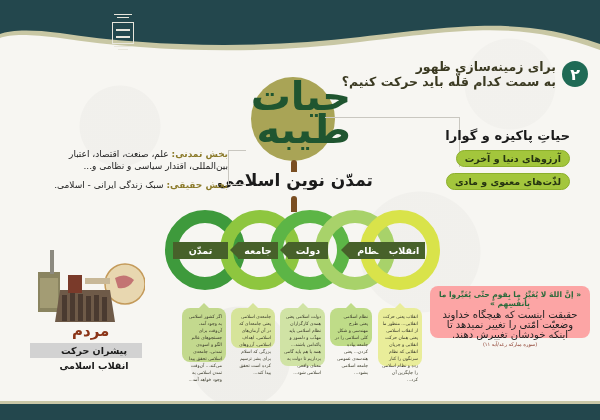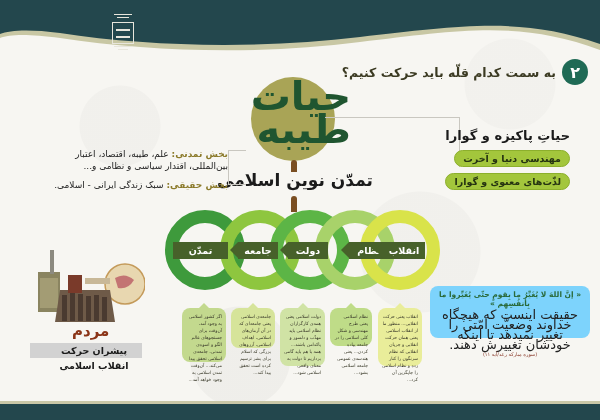--- a/index.html
+++ b/index.html
@@ -80,25 +80,25 @@
   .bubble {
     position: absolute; border-radius: 8px; padding: 5px 4px; font-size: 4.5px; line-height: 7px; color: #3a3a2a; text-align: right;
   }
   .bubble::before {
     content: ""; position: absolute; top: -5px; left: 50%; margin-left: -5px;
     border-left: 5px solid transparent; border-right: 5px solid transparent; border-bottom: 5px solid;
     border-bottom-color: inherit;
   }
 
   .quote-box {
-    position: absolute; left: 430px; top: 286px; width: 160px; height: 52px; background: #7dd3fc; border-radius: 8px;
+    position: absolute; left: 430px; top: 286px; width: 160px; height: 52px; background: #fca5a5; border-radius: 8px;
     padding: 4px 6px; text-align: center;
   }
   .quote-ayah { font-size: 7.5px; font-weight: bold; color: #2a6a3a; }
-  .quote-body { font-size: 13px; color: #222; line-height: 10px; margin-top: 2px; }
+  .quote-body { font-size: 10px; color: #222; line-height: 10px; margin-top: 2px; }
   .quote-ref { font-size: 5px; color: #8a3a2a; margin-top: 1px; }
 
   .people-illustration { position: absolute; left: 30px; top: 250px; width: 115px; height: 75px; }
   .mardom { position: absolute; left: 72px; top: 322px; font-size: 15px; font-weight: bold; color: #8b3518; }
   .mardom-sub {
     position: absolute; left: 30px; top: 343px; width: 112px; height: 15px; background: #d2d2d2;
     font-size: 9.5px; font-weight: bold; color: #1b1b1b; text-align: center; line-height: 15px; padding-left: 16px;
   }
 
   .bottom-bar { position: absolute; left: 0; top: 401px; width: 600px; height: 19px; background: #23474d; border-top: 3px solid #c9c7a7; }
@@ -117,46 +117,47 @@
   <div class="line"></div>
     <div class="line" style="width:12px"></div>
   <div class="box"></div>
   <div class="line"></div>
     <div class="line" style="width:10px"></div>
 </div>
 
 <div class="q-block">
   <div class="q-num">۲</div>
   <div class="q-text">
+    <div>برای زمینه‌سازی ظهور</div>
     <div>به سمت کدام قلّه باید حرکت کنیم؟</div>
   </div>
 </div>
 
 <div class="hayat-circle"></div>
 <div class="hayat-title">
   <div>حیات</div>
   <div>طیبه</div>
 </div>
 <div class="stem" style="top:160px;height:12px"></div>
 <div class="tamaddon-title">تمدّن نوین اسلامی</div>
 <div class="stem" style="top:196px;height:16px"></div>
 
 <div class="connector" style="left:325px;top:117px;width:135px;height:50px;border-left:none;border-bottom:none"></div>
 <div class="connector" style="left:228px;top:150px;width:18px;height:35px;border-right:none"></div>
 
 <div class="right-panel">
   <div class="right-title">حیاتِ پاکیزه و گوارا</div>
-  <div><span class="pill">مهندسی دنیا و آخرت</span></div>
-  <div><span class="pill">لذّت‌های معنوی و گوارا</span></div>
+  <div><span class="pill">آرزوهای دنیا و آخرت</span></div>
+  <div><span class="pill">لذّت‌های معنوی و مادی</span></div>
 </div>
 
 <div class="left-panel">
   <p>
     <span class="label">بخش تمدنی:</span>
-    <span>علم، طیبه، اقتصاد، اعتبار بین‌المللی، اقتدار سیاسی و نظامی و...</span>
+    <span>علم، صنعت، اقتصاد، اعتبار بین‌المللی، اقتدار سیاسی و نظامی و...</span>
   </p>
   <p>
     <span class="label">بخش حقیقی:</span>
     <span>سبک زندگی ایرانی - اسلامی.</span>
   </p>
 </div>
 
 <div class="rings">
   <div class="ring" style="left:0;border-color:#3e9a3c"></div>
   <div class="ring" style="left:55px;border-color:#8ec63f"></div>

